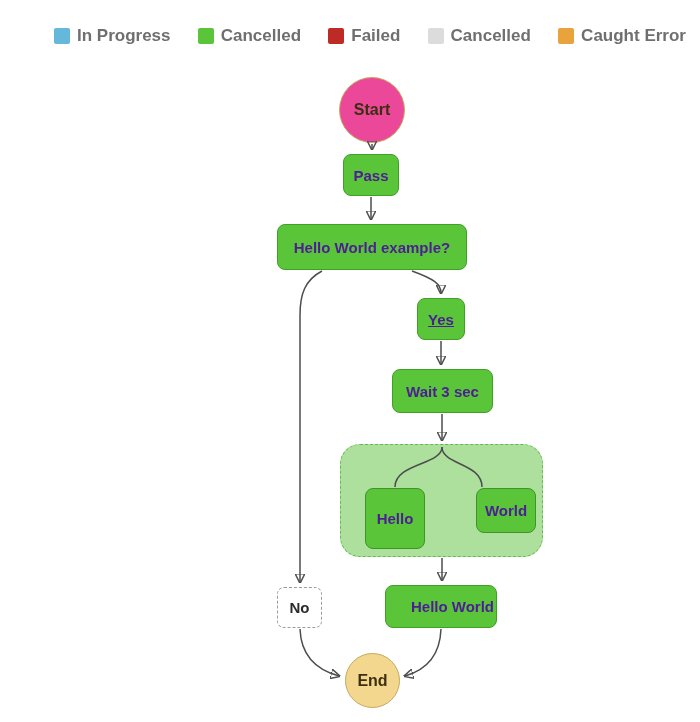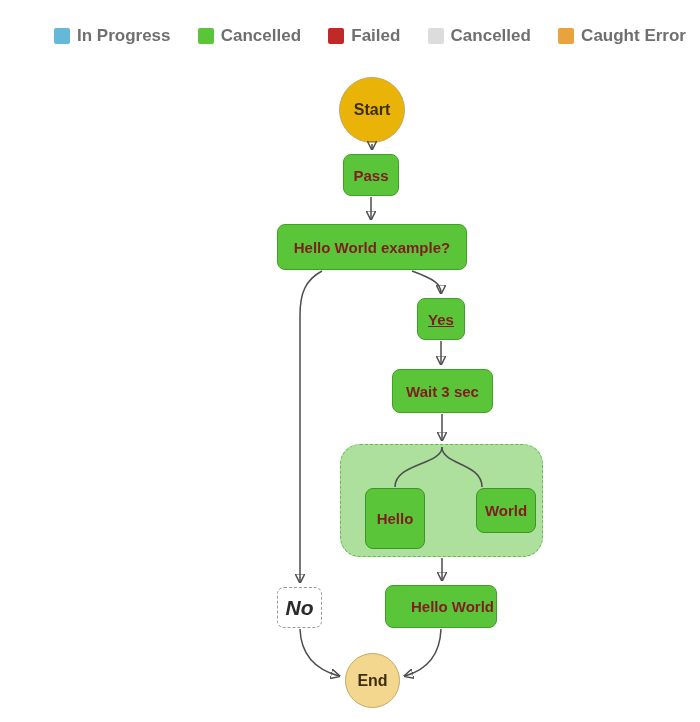--- a/index.html
+++ b/index.html
@@ -7,35 +7,35 @@
           font-family:"Liberation Sans",sans-serif;}
   
   .legend{position:absolute;top:25px;left:0;right:0;padding:0 14px;display:flex;
           justify-content:space-between;align-items:center;height:22px;margin-left:40px;}
   .legend-item{display:flex;align-items:center;gap:7px;}
   .legend-swatch{width:16px;height:16px;border-radius:2px;flex:0 0 auto;}
   .legend-label{font-size:17px;font-weight:600;color:#6F6F6F;white-space:nowrap;}
   
   .state{position:absolute;display:flex;align-items:center;justify-content:center;
          font-weight:bold;line-height:1;z-index:2;box-sizing:border-box;cursor:pointer;}
-  .green{border:1.5px solid #3FA026;border-radius:8px;color:#7f1d1d;font-size:15px;}
+  .green{border:1.5px solid #3FA026;border-radius:8px;color:#4c1d95;font-size:15px;}
   .circle{border:1.5px solid #C6A85F;border-radius:50%;color:#3B2F10;font-size:16px;}
   .node-start{left:339px;top:77px;width:66px;height:66px;}
   .node-pass{left:343px;top:154px;width:56px;height:42px;}
   .node-choice{left:277px;top:224px;width:190px;height:46px;font-size:15px;}
   .node-yes{left:417px;top:298px;width:48px;height:42px;}
   .node-wait{left:392px;top:369px;width:101px;height:44px;}
   .parallel{position:absolute;left:340px;top:444px;width:203px;height:113px;z-index:1;
             background:#ACE09C;border:1.6px dashed #65BB52;border-radius:20px;
             box-sizing:border-box;cursor:pointer;}
   .node-hello{left:365px;top:488px;width:60px;height:61px;border-color:#3E9427;}
   .node-world{left:452px;top:488px;width:60px;height:45px;border-color:#3E9427;}
   .node-helloworld{left:385px;top:585px;width:112px;height:43px;padding-left:23px;}
   .node-no{left:277px;top:587px;width:45px;height:41px;background:#ffffff;
-           border:1.5px dashed #9B9B9B;border-radius:7px;color:#2B2B2B;font-size:21px;font-style:italic;}
+           border:1.5px dashed #9B9B9B;border-radius:7px;color:#2B2B2B;font-size:15px;}
   .node-end{left:345px;top:653px;width:55px;height:55px;}
   
   .edges{position:absolute;inset:0;z-index:3;pointer-events:none;}
   .edges path{fill:none;stroke:#4D4D4D;stroke-width:1.5;}
 </style>
 </head>
 <body>
 
 <div class="canvas">
 
@@ -74,21 +74,21 @@
     <path d="M412,271 C434,279 441,284 441,293" marker-end="url(#arrow)"></path>
     <path d="M441,341 V364" marker-end="url(#arrow)"></path>
     <path d="M442,414 V440" marker-end="url(#arrow)"></path>
     <path d="M442,447 C442,465 395,463 395,487"></path>
     <path d="M442,447 C442,465 482,463 482,487"></path>
     <path d="M442,558 V580" marker-end="url(#arrow)"></path>
     <path d="M300,629 C301,656 317,670 339,676" marker-end="url(#arrow)"></path>
     <path d="M441,629 C440,656 426,670 405,676" marker-end="url(#arrow)"></path>
   </svg>
 
-  <div class="state circle node-start" style="background-color: #eab308;">Start</div>
+  <div class="state circle node-start" style="background-color: #ec4899;">Start</div>
 
   <div class="state green node-pass" style="background-color: rgb(91, 197, 58);">Pass</div>
 
   <div class="state green node-choice" style="background-color: rgb(91, 197, 58);">Hello World example?</div>
 
   <div class="state green node-yes" style="background-color: rgb(91, 197, 58); text-decoration: underline;">Yes</div>
 
   <div class="state green node-wait" style="background-color: rgb(91, 197, 58);">Wait 3 sec</div>
 
   <div class="parallel"></div>

